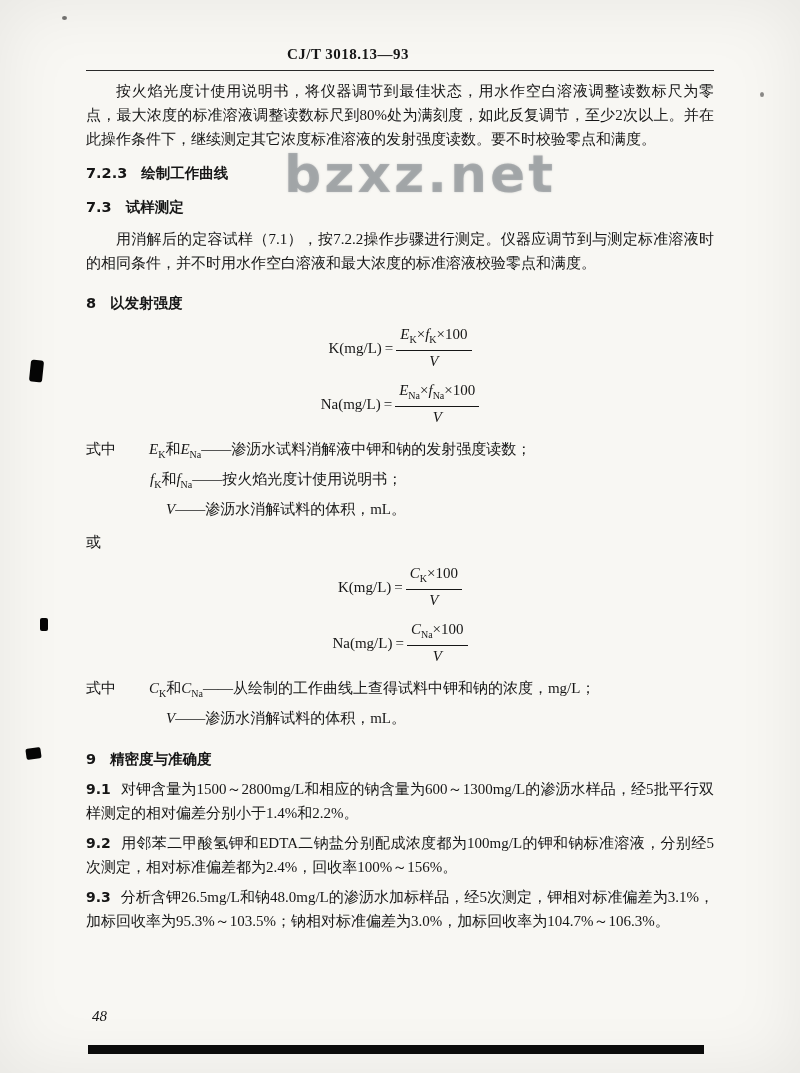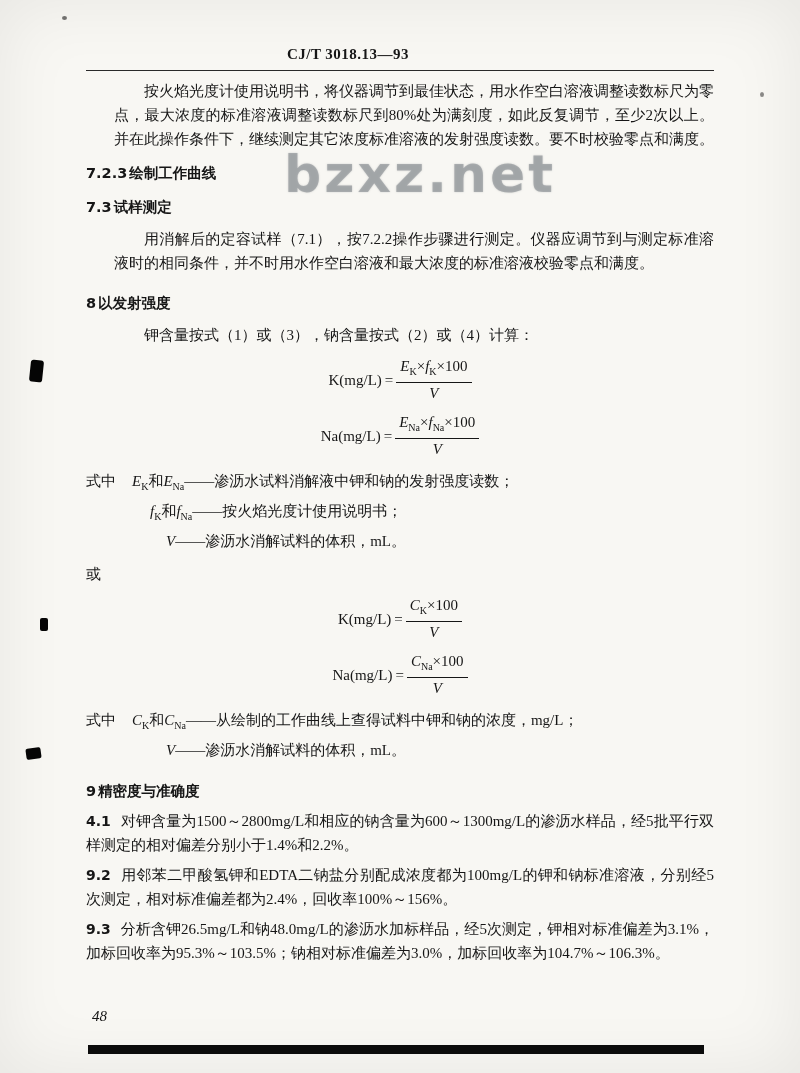--- a/index.html
+++ b/index.html
@@ -29,48 +29,48 @@
     line-height:20px;
     letter-spacing:0.5px;
     transform:translateX(-52px);
   }
   .header-rule {
     border:none;
     border-top:1.6px solid #2a2a2a;
     margin-top:6px;
   }
   p.body-par { text-align:justify; margin-top:8px; }
-  p.indent { text-indent:2em;margin-left:28px; }
+  p.indent { text-indent:2em; }
   .heading {
     font-family:"DejaVu Sans","Liberation Sans",sans-serif;
     font-weight:bold;
     font-size:14.5px;
     margin-top:10px;
   }
   .heading.big-gap { margin-top:16px; }
-  .heading .h-num { margin-right:2px; }
+  .heading .h-num { margin-right:14px; }
   .clause { text-align:justify; margin-top:6px; }
   .clause .c-num {
     font-family:"DejaVu Sans","Liberation Sans",sans-serif;
     font-weight:bold;
     font-size:14px;
     margin-right:10px;
   }
   .formula {
     display:flex; justify-content:center; align-items:center;
     gap:3px; margin:10px 0;
     font-size:15px;
   }
   .frac { display:inline-block; text-align:center; vertical-align:middle; }
   .frac .num { display:block; border-bottom:1.3px solid #161616; padding:0 4px 1px; line-height:19px; }
   .frac .den { display:block; padding-top:1px; line-height:19px; }
   .var { font-style:italic; }
   sub { font-size:10px; }
   .where-line { line-height:25px; text-align:justify; }
-  .w-prefix { margin-right:16px; }
+  .w-prefix { margin-right:33px; }
   .pad2 { padding-left:64px; }
   .pad3 { padding-left:80px; }
   .or-line { margin-top:4px; }
   .watermark {
     position:absolute; left:284px; top:142px;
     font-family:"DejaVu Sans","Liberation Sans",sans-serif;
     font-weight:bold; font-size:52px; line-height:52px;
     letter-spacing:3px;
     color:rgba(125,131,136,0.55);
     text-shadow:0 0 2px rgba(125,131,136,0.35);
@@ -109,21 +109,20 @@
     </div>
 
     <div class="heading">
       <span class="h-num">7.3</span><span>试样测定</span>
     </div>
     <p class="body-par indent">用消解后的定容试样（7.1），按7.2.2操作步骤进行测定。仪器应调节到与测定标准溶液时的相同条件，并不时用水作空白溶液和最大浓度的标准溶液校验零点和满度。</p>
 
     <div class="heading big-gap">
       <span class="h-num">8</span><span>以发射强度</span>
     </div>
-    <p class="body-par indent">钾含量按式（1）或（3），钠含量按式（2）或（4）计算：</p>
 
     <div class="formula">
       <span>K(mg/L)</span>
         <span>=</span>
       <span class="frac">
         <span class="num"><span class="var">E</span><sub>K</sub><span>×</span><span class="var">f</span><sub>K</sub><span>×100</span></span>
         <span class="den"><span class="var">V</span></span>
       </span>
     </div>
 
@@ -175,21 +174,21 @@
       <div class="where-line pad3">
         <span class="var">V</span><span>——</span><span>渗沥水消解试料的体积，mL。</span>
       </div>
     </div>
 
     <div class="heading big-gap">
       <span class="h-num">9</span><span>精密度与准确度</span>
     </div>
 
     <p class="clause">
-      <span class="c-num">4.1</span><span>对钾含量为1500～2800mg/L和相应的钠含量为600～1300mg/L的渗沥水样品，经5批平行双样测定的相对偏差分别小于1.4%和2.2%。</span>
+      <span class="c-num">9.1</span><span>对钾含量为1500～2800mg/L和相应的钠含量为600～1300mg/L的渗沥水样品，经5批平行双样测定的相对偏差分别小于1.4%和2.2%。</span>
     </p>
     <p class="clause">
       <span class="c-num">9.2</span><span>用邻苯二甲酸氢钾和EDTA二钠盐分别配成浓度都为100mg/L的钾和钠标准溶液，分别经5次测定，相对标准偏差都为2.4%，回收率100%～156%。</span>
     </p>
     <p class="clause">
       <span class="c-num">9.3</span><span>分析含钾26.5mg/L和钠48.0mg/L的渗沥水加标样品，经5次测定，钾相对标准偏差为3.1%，加标回收率为95.3%～103.5%；钠相对标准偏差为3.0%，加标回收率为104.7%～106.3%。</span>
     </p>
 
   </div>
 

